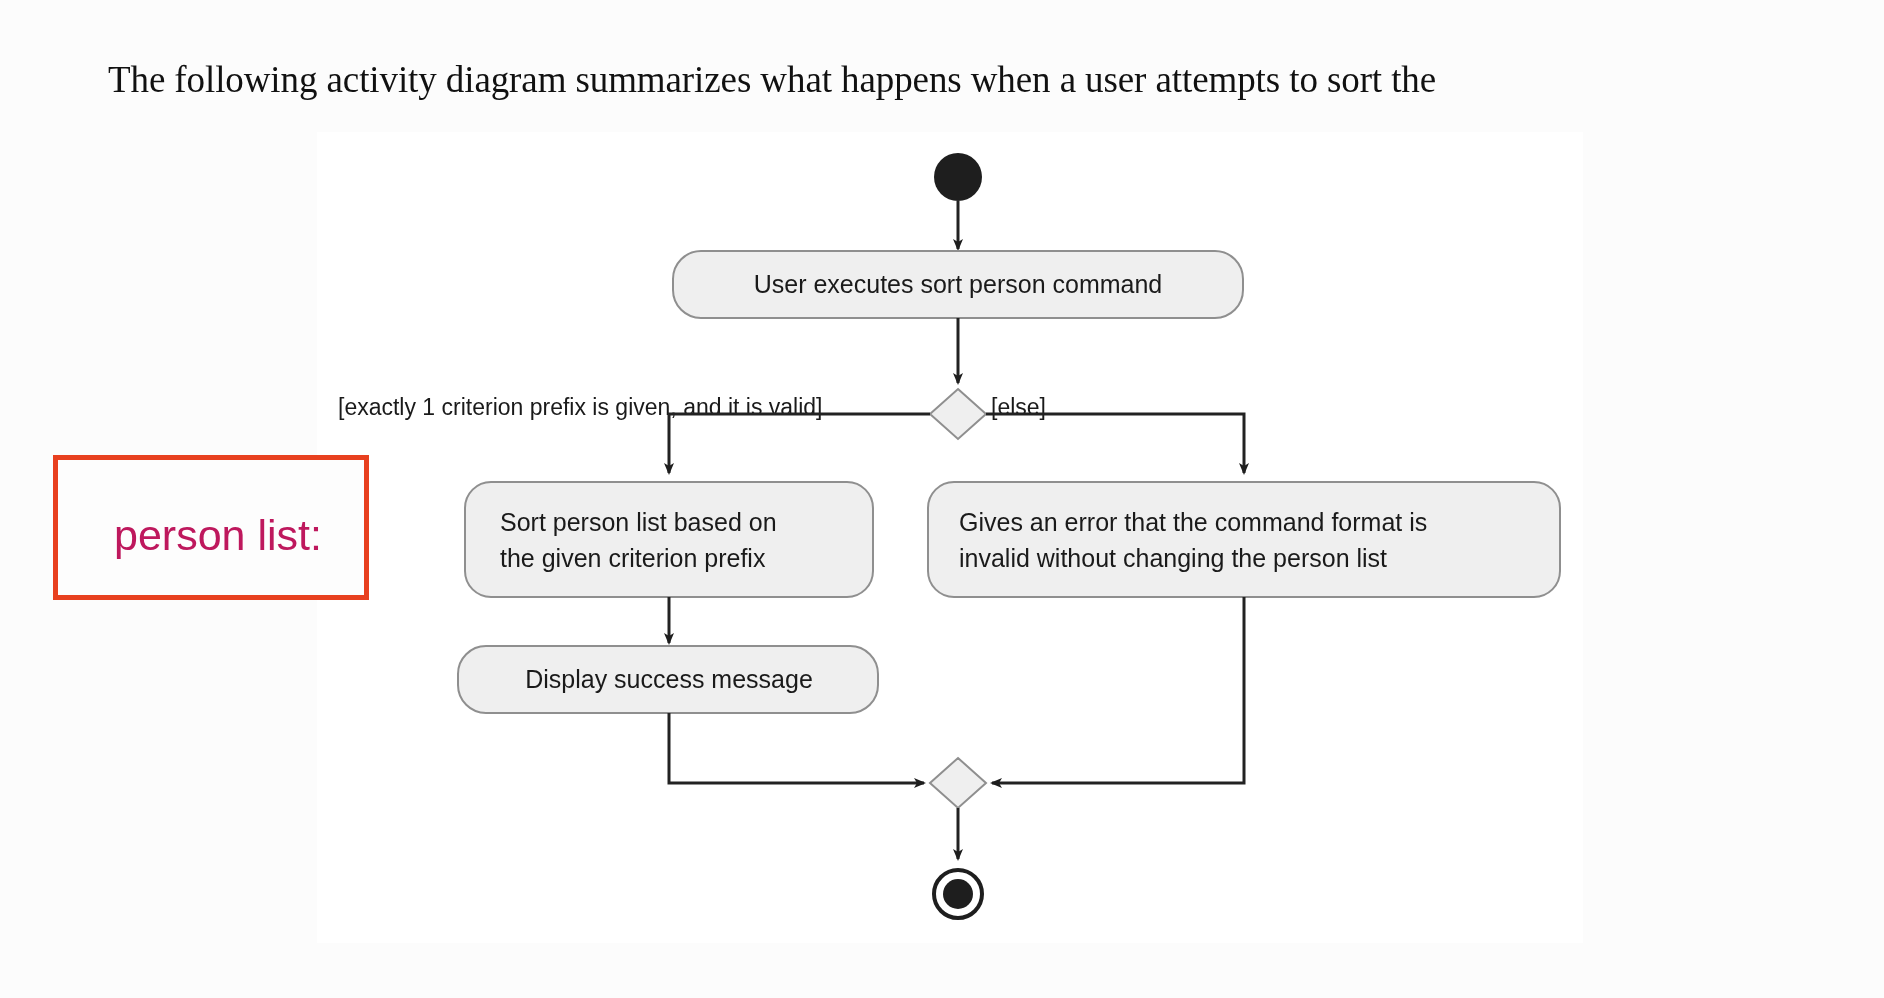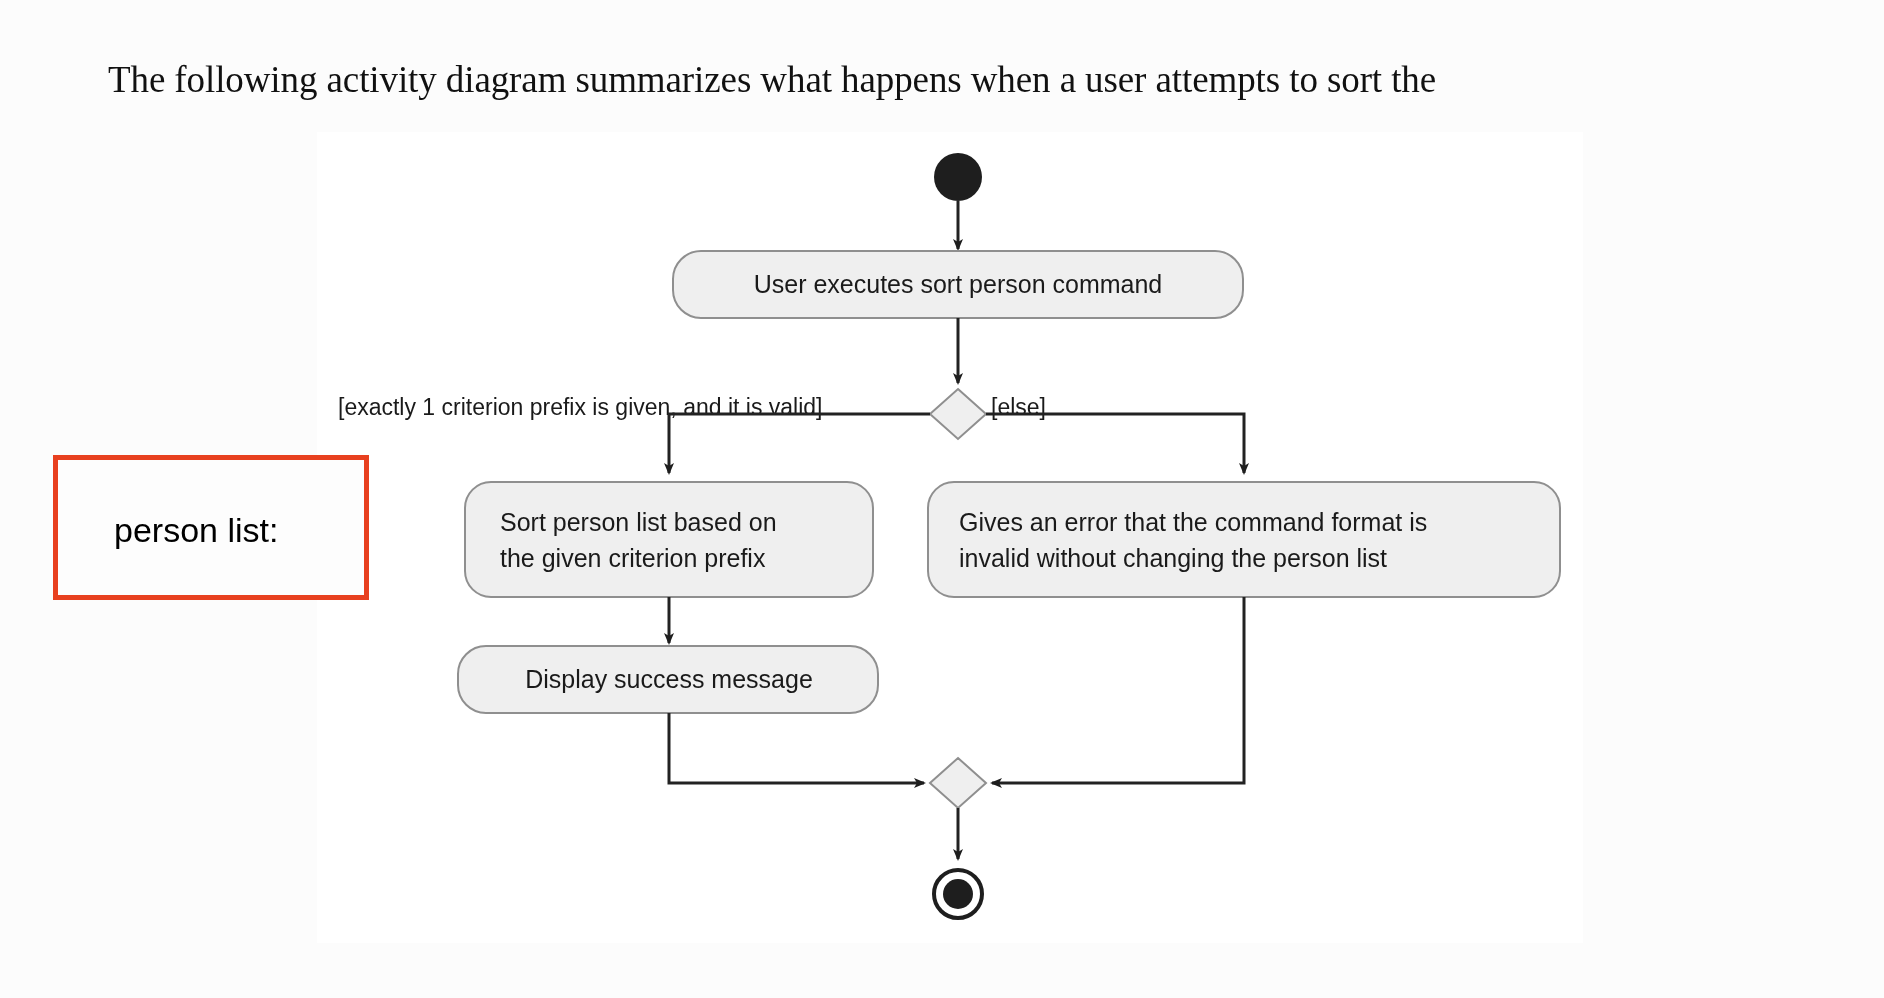--- a/index.html
+++ b/index.html
@@ -40,22 +40,22 @@
     height: 145px;
     border: 5px solid #e8401f;
     background: #fdfdfd;
     box-sizing: border-box;
   }
   #redbox-label {
     position: absolute;
     left: 56px;
     top: 51px;
     font-family: "Liberation Sans", sans-serif;
-    font-size: 34px;
-    color: #000000;
+    font-size: 43px;
+    color: #be185d;
     white-space: nowrap;
   }
   #diagram-canvas {
     position: absolute;
     left: 317px;
     top: 132px;
     width: 1266px;
     height: 811px;
     background: #ffffff;
   }

